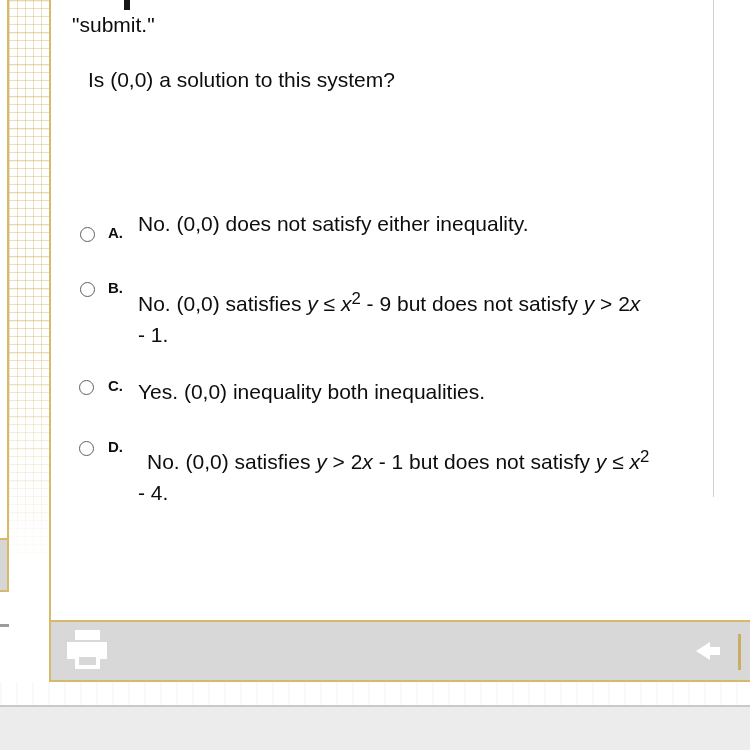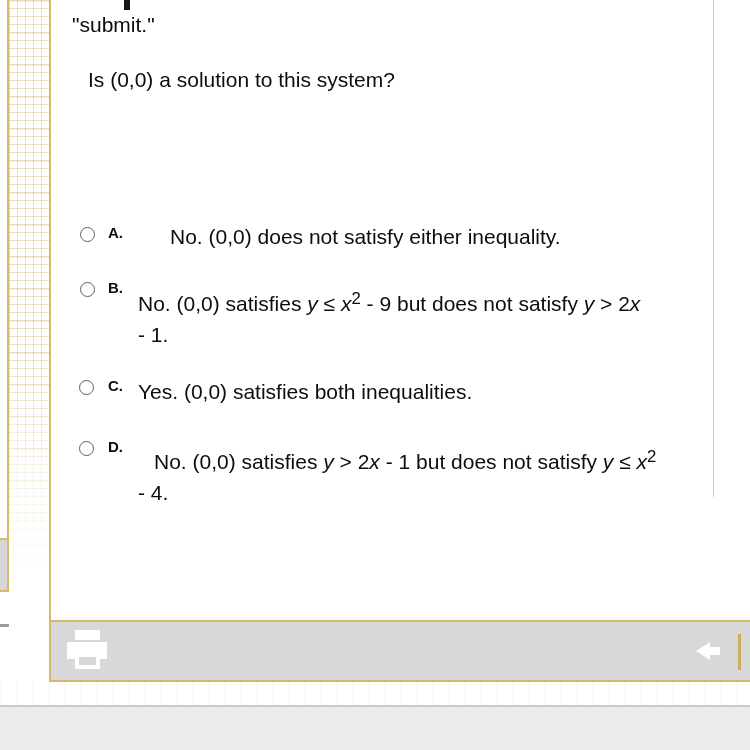--- a/index.html
+++ b/index.html
@@ -77,40 +77,40 @@
     <div class="clipped-frag"></div>
 
     <div class="txt submit-line">"submit."</div>
 
     <div class="txt prompt-line">Is (0,0) a solution to this system?</div>
 
 
     <div>
       <span class="radio" style="left:29px;top:227px;"></span>
       <span class="letter" style="left:57px;top:224px;">A.</span>
-      <div class="opt-text" style="left:87px;top:221px;margin-left:32px;"><span>No. (0,0) does not satisfy either inequality.</span></div>
+      <div class="opt-text" style="left:87px;top:208px;"><span>No. (0,0) does not satisfy either inequality.</span></div>
     </div>
 
     <div>
       <span class="radio" style="left:29px;top:282px;"></span>
       <span class="letter" style="left:57px;top:279px;">B.</span>
       <div class="opt-text" style="left:87px;top:288px;"><span>No. (0,0) satisfies </span><span class="it">y</span><span> ≤ </span><span class="it">x</span><span class="sup">2</span><span> - 9 but does not satisfy </span><span class="it">y</span><span> &gt; 2</span><span class="it">x</span></div>
       <div class="opt-text" style="left:87px;top:319px;"><span>- 1.</span></div>
     </div>
 
     <div>
       <span class="radio" style="left:28px;top:380px;"></span>
       <span class="letter" style="left:57px;top:377px;">C.</span>
-      <div class="opt-text" style="left:87px;top:376px;"><span>Yes. (0,0) satisfies both inequalities.</span></div>
+      <div class="opt-text" style="left:87px;top:376px;"><span>Yes. (0,0) inequality both inequalities.</span></div>
     </div>
 
     <div>
       <span class="radio" style="left:28px;top:441px;"></span>
       <span class="letter" style="left:57px;top:438px;">D.</span>
-      <div class="opt-text" style="left:103px;top:446px;"><span>No. (0,0) satisfies </span><span class="it">y</span><span> &gt; 2</span><span class="it">x</span><span> - 1 but does not satisfy </span><span class="it">y</span><span> ≤ </span><span class="it">x</span><span class="sup">2</span></div>
+      <div class="opt-text" style="left:96px;top:446px;"><span>No. (0,0) satisfies </span><span class="it">y</span><span> &gt; 2</span><span class="it">x</span><span> - 1 but does not satisfy </span><span class="it">y</span><span> ≤ </span><span class="it">x</span><span class="sup">2</span></div>
       <div class="opt-text" style="left:87px;top:477px;"><span>- 4.</span></div>
     </div>
 
     <div class="right-rule"></div>
   </div>
 
   <div class="toolbar">
     <button class="tb-btn print-btn">
       <span>
         <svg width="48" height="44" viewBox="0 0 48 44" xmlns="http://www.w3.org/2000/svg">

